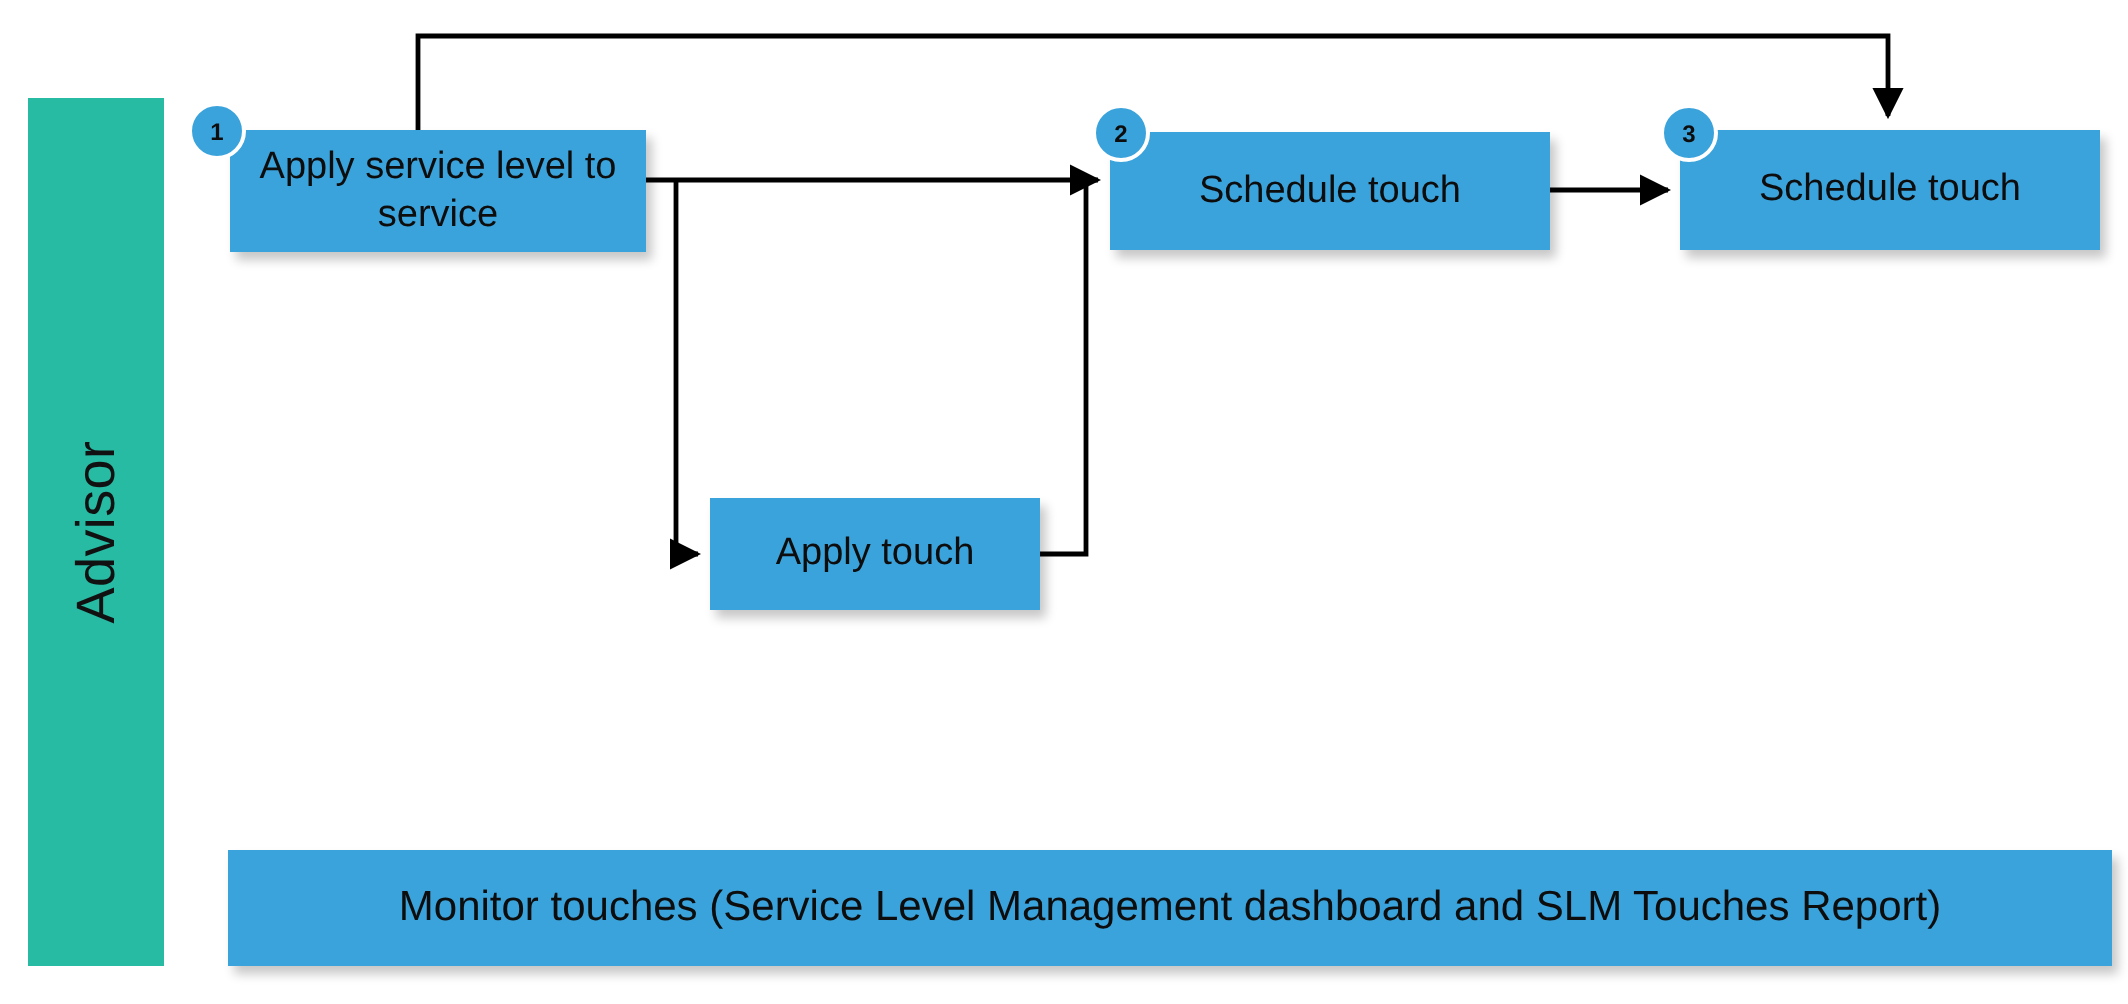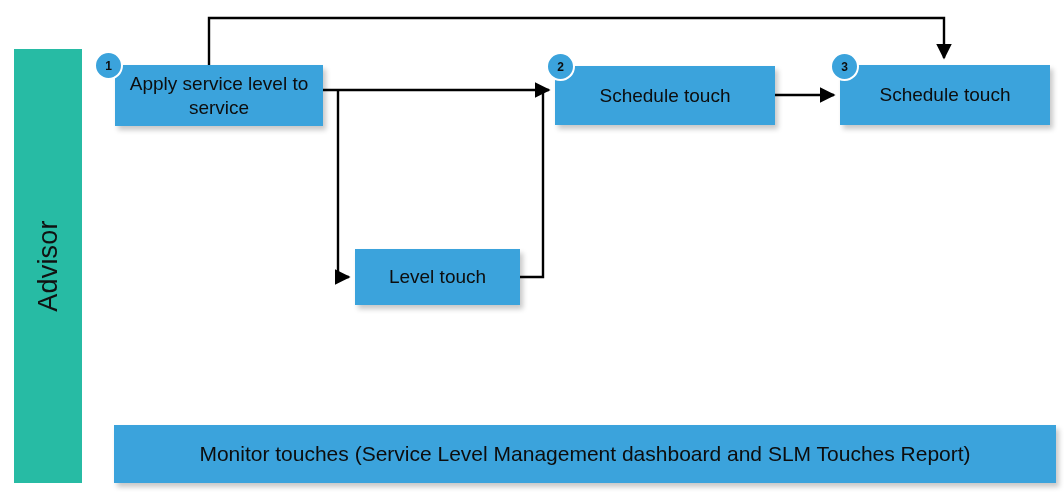--- a/index.html
+++ b/index.html
@@ -127,21 +127,21 @@
 
     <path d="M 209 65 L 209 18 L 944 18 L 944 58" fill="none" stroke="#000000" stroke-width="2.4" marker-end="url(#arrow)"></path>
   </svg>
 
   <div class="node" id="node-apply">Apply service level to service</div>
 
   <div class="node" id="node-schedule">Schedule touch</div>
 
   <div class="node" id="node-complete">Schedule touch</div>
 
-  <div class="node" id="node-defer">Level touch</div>
+  <div class="node" id="node-defer">Apply touch</div>
 
   <div class="node" id="node-monitor">Monitor touches (Service Level Management dashboard and SLM Touches Report)</div>
 
   <div class="badge" id="badge-1">1</div>
   <div class="badge" id="badge-2">2</div>
   <div class="badge" id="badge-3">3</div>
 
 </div>
 
 </body></html>

